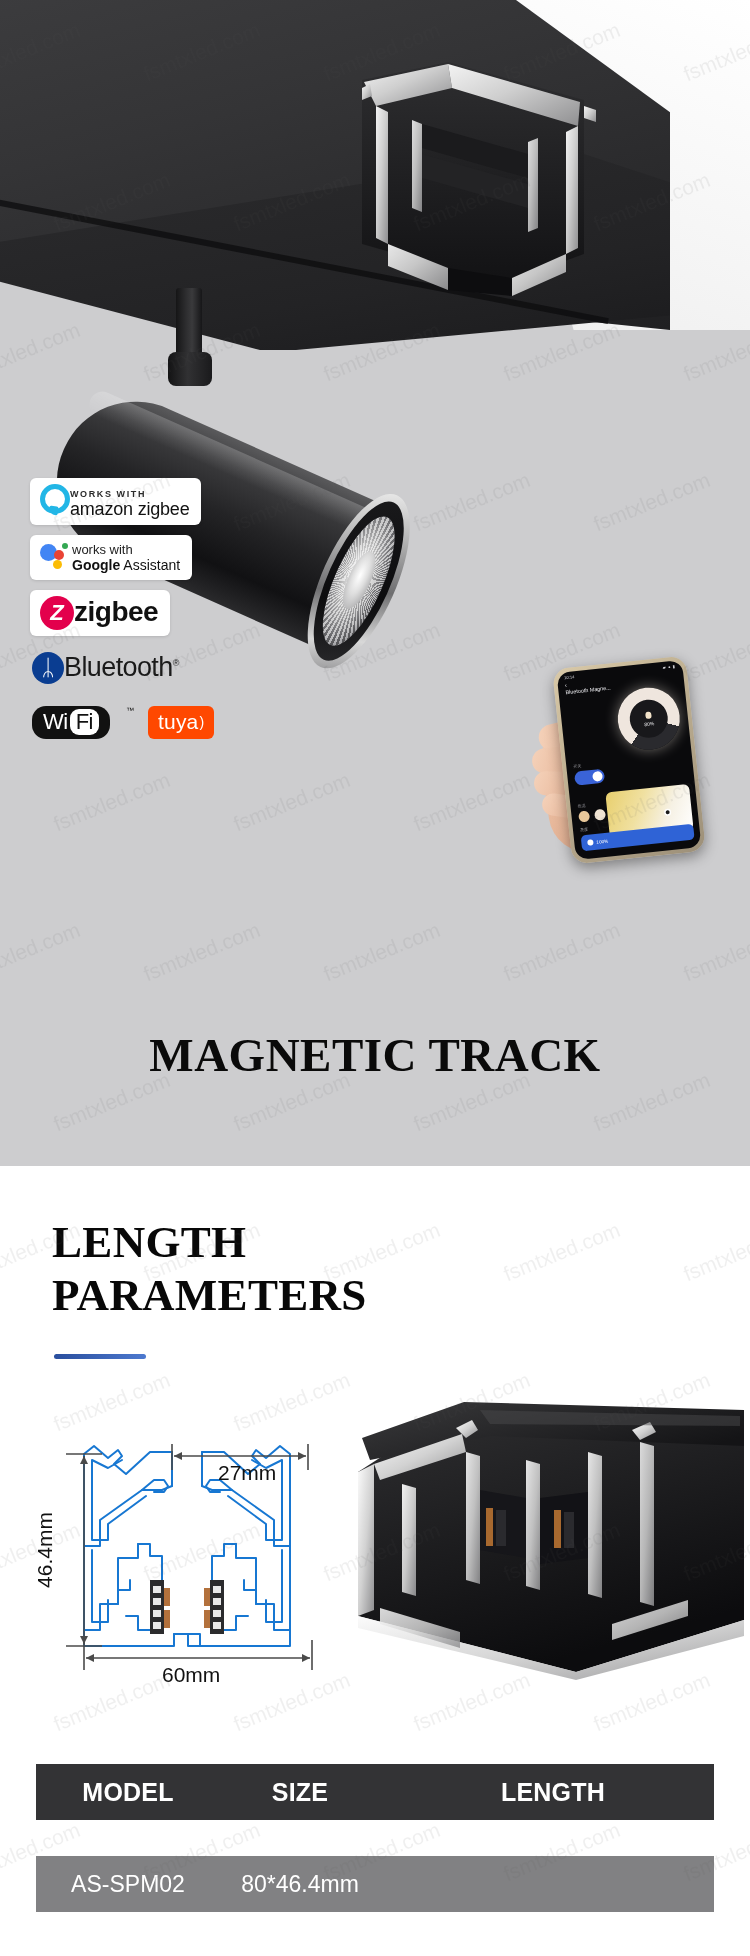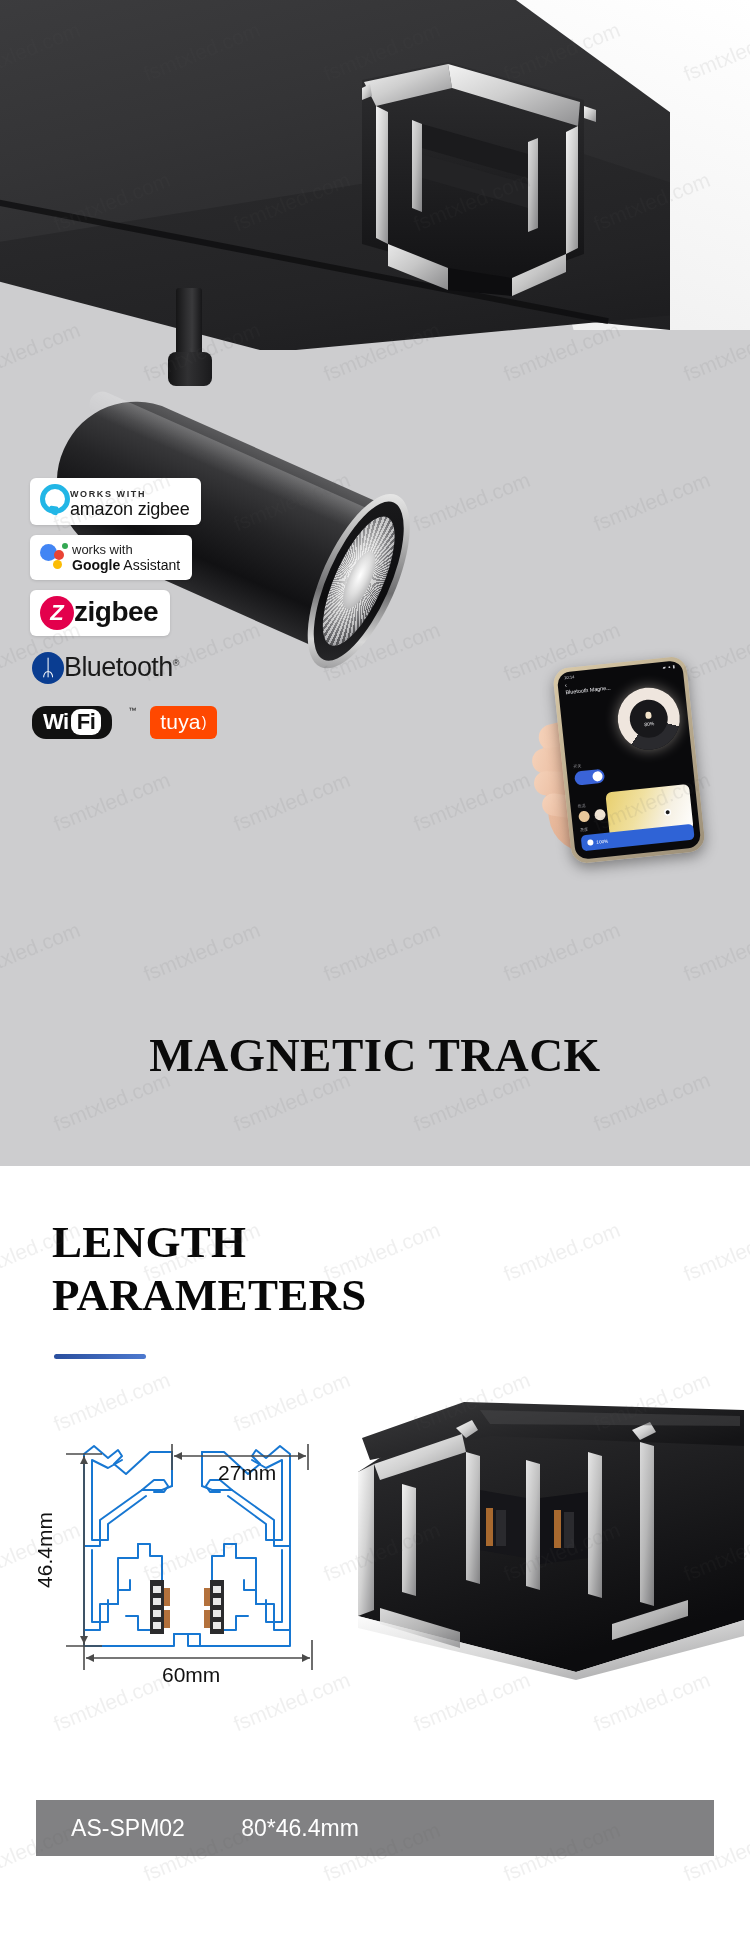--- a/index.html
+++ b/index.html
@@ -332,21 +332,21 @@
     display: flex; align-items: center; justify-content: center;
     color: #fff; font-size: 22px; line-height: 1;
   }
   .bt-txt { font-size: 27px; font-weight: 400; color: #1a1a1a; letter-spacing: -.6px; position: relative; }
   .bt-txt sup { font-size: 9px; vertical-align: super; }
 
   .wifi-pill {
     background: #111; color: #fff;
     border-radius: 14px;
     padding: 3px 11px 4px 11px;
-    font-size: 22px; font-weight: 700; letter-spacing: -.5px;
+    font-size: 22px; font-weight: 400; letter-spacing: -.5px;
     display: inline-flex; align-items: center; gap: 2px;
     position: relative;
   }
   .wifi-pill .fi {
     background: #fff; color: #111; border-radius: 9px;
     padding: 0 6px; display: inline-block;
   }
   .wifi-tm { font-size: 8px; color: #111; margin-left: 2px; align-self: flex-start; }
   .tuya-pill {
     background: #ff4800; color: #fff;
@@ -758,20 +758,25 @@
       <path d="M272,244 L348,220 L348,236 L272,260 Z" fill="url(#alu2)" opacity=".85"></path>
 
       <path d="M116,48 L132,40 L138,50 L126,58 Z" fill="url(#alu2)"></path>
       <path d="M292,50 L310,42 L316,52 L300,60 Z" fill="url(#alu2)"></path>
 
       <path d="M140,30 L400,36 L400,46 L150,44 Z" fill="#4a4a4c" opacity=".5"></path>
     </svg>
   </div>
 
   <div class="spec-table">
+    <div class="spec-row spec-head">
+      <div class="c1">MODEL</div>
+      <div class="c2">SIZE</div>
+      <div class="c3">LENGTH</div>
+    </div>
     <div class="spec-row spec-body">
       <div class="c1">AS-SPM02</div>
       <div class="c2">80*46.4mm</div>
     </div>
   </div>
 </section>
 
 <div class="watermark" id="watermark-layer">
     <span class="wm" style="left: -40px; top: 40px;">fsmtxled.com</span>
     <span class="wm" style="left: 140px; top: 40px;">fsmtxled.com</span>

